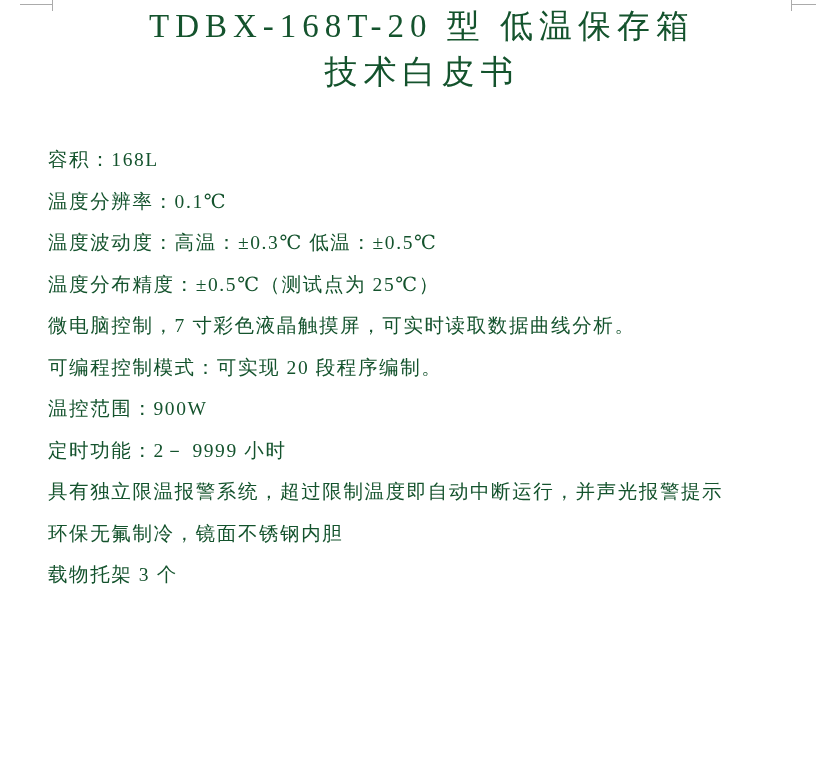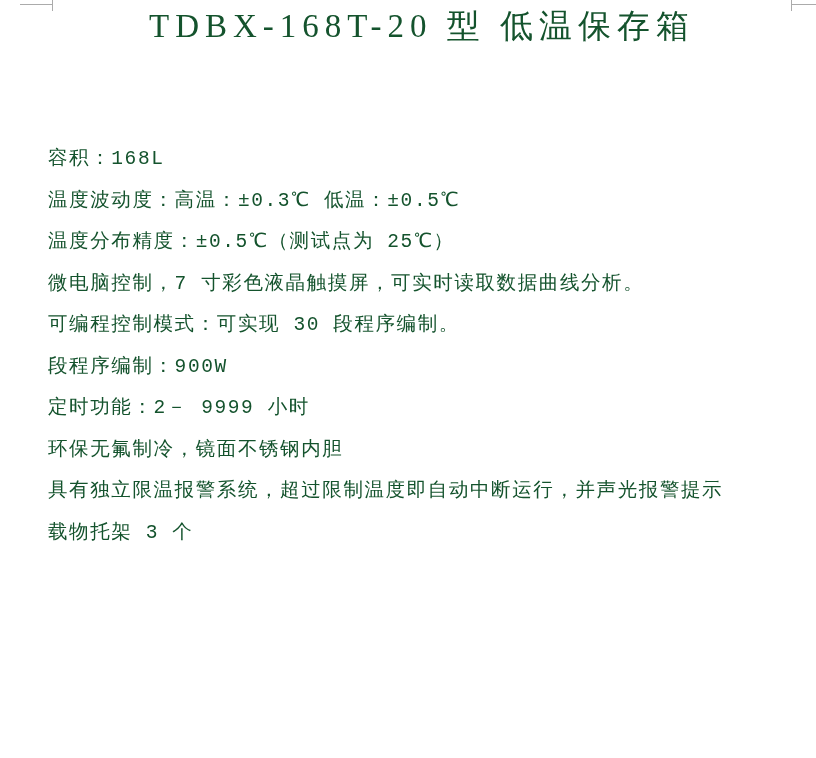--- a/index.html
+++ b/index.html
@@ -39,21 +39,20 @@
     letter-spacing: 6px;
     font-weight: 400;
     white-space: pre;
   }
 
   .specs {
     position: absolute;
     left: 48px;
     top: 139px;
     right: 20px;
-    font-family: Liberation Mono, monospace;
   }
   .specs p {
     margin: 0;
     font-size: 19.5px;
     line-height: 41.5px;
     letter-spacing: 1.6px;
     white-space: pre-wrap;
   }
 </style>
 </head>
@@ -61,28 +60,30 @@
 
 <div class="page">
 
   <div class="mark mark-tl-h"></div>
   <div class="mark mark-tl-v"></div>
   <div class="mark mark-tr-h"></div>
   <div class="mark mark-tr-v"></div>
 
   <header class="titles">
     <div class="title-line">TDBX-168T-20 型 低温保存箱</div>
+    <div class="title-line">技术白皮书</div>
   </header>
 
   <main class="specs">
     <p>容积：168L</p>
+    <p>温度分辨率：0.1℃</p>
     <p>温度波动度：高温：±0.3℃ 低温：±0.5℃</p>
     <p>温度分布精度：±0.5℃（测试点为 25℃）</p>
     <p>微电脑控制，7 寸彩色液晶触摸屏，可实时读取数据曲线分析。</p>
-    <p>可编程控制模式：可实现 30 段程序编制。</p>
-    <p>段程序编制：900W</p>
+    <p>可编程控制模式：可实现 20 段程序编制。</p>
+    <p>温控范围：900W</p>
     <p>定时功能：2－ 9999 小时</p>
+    <p>具有独立限温报警系统，超过限制温度即自动中断运行，并声光报警提示</p>
     <p>环保无氟制冷，镜面不锈钢内胆</p>
-    <p>具有独立限温报警系统，超过限制温度即自动中断运行，并声光报警提示</p>
     <p>载物托架 3 个</p>
   </main>
 
 </div>
 
 </body></html>

